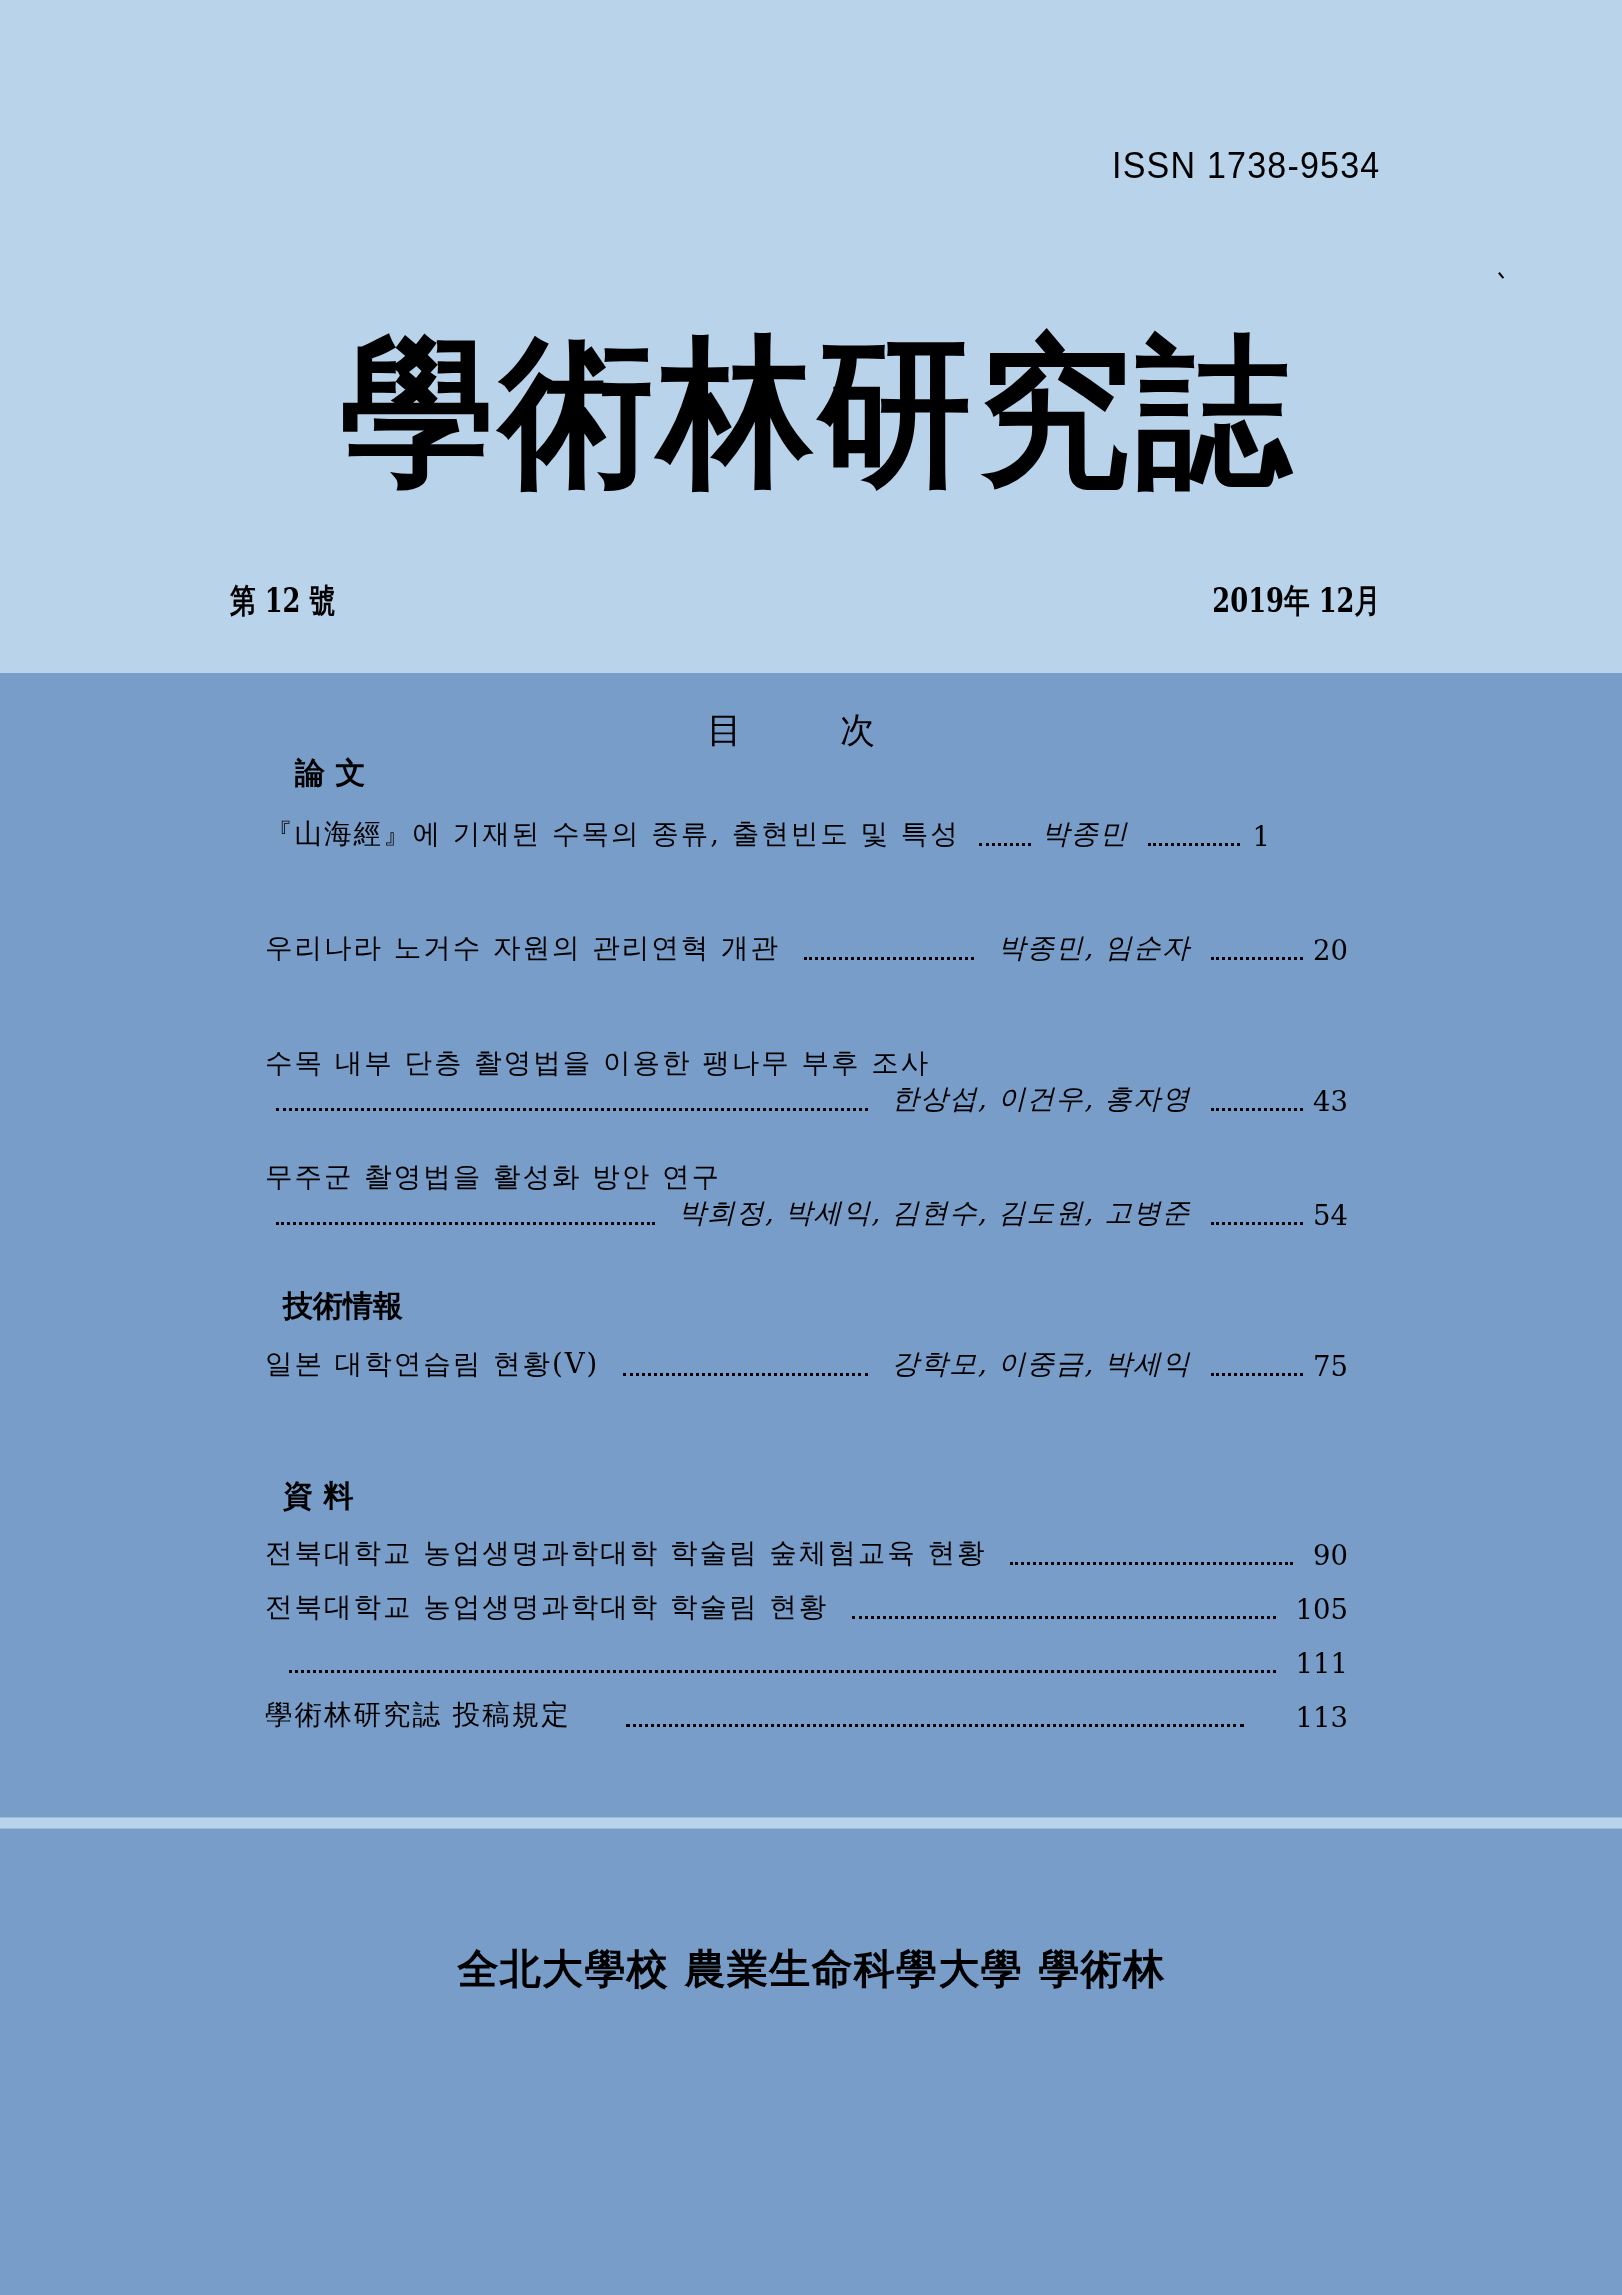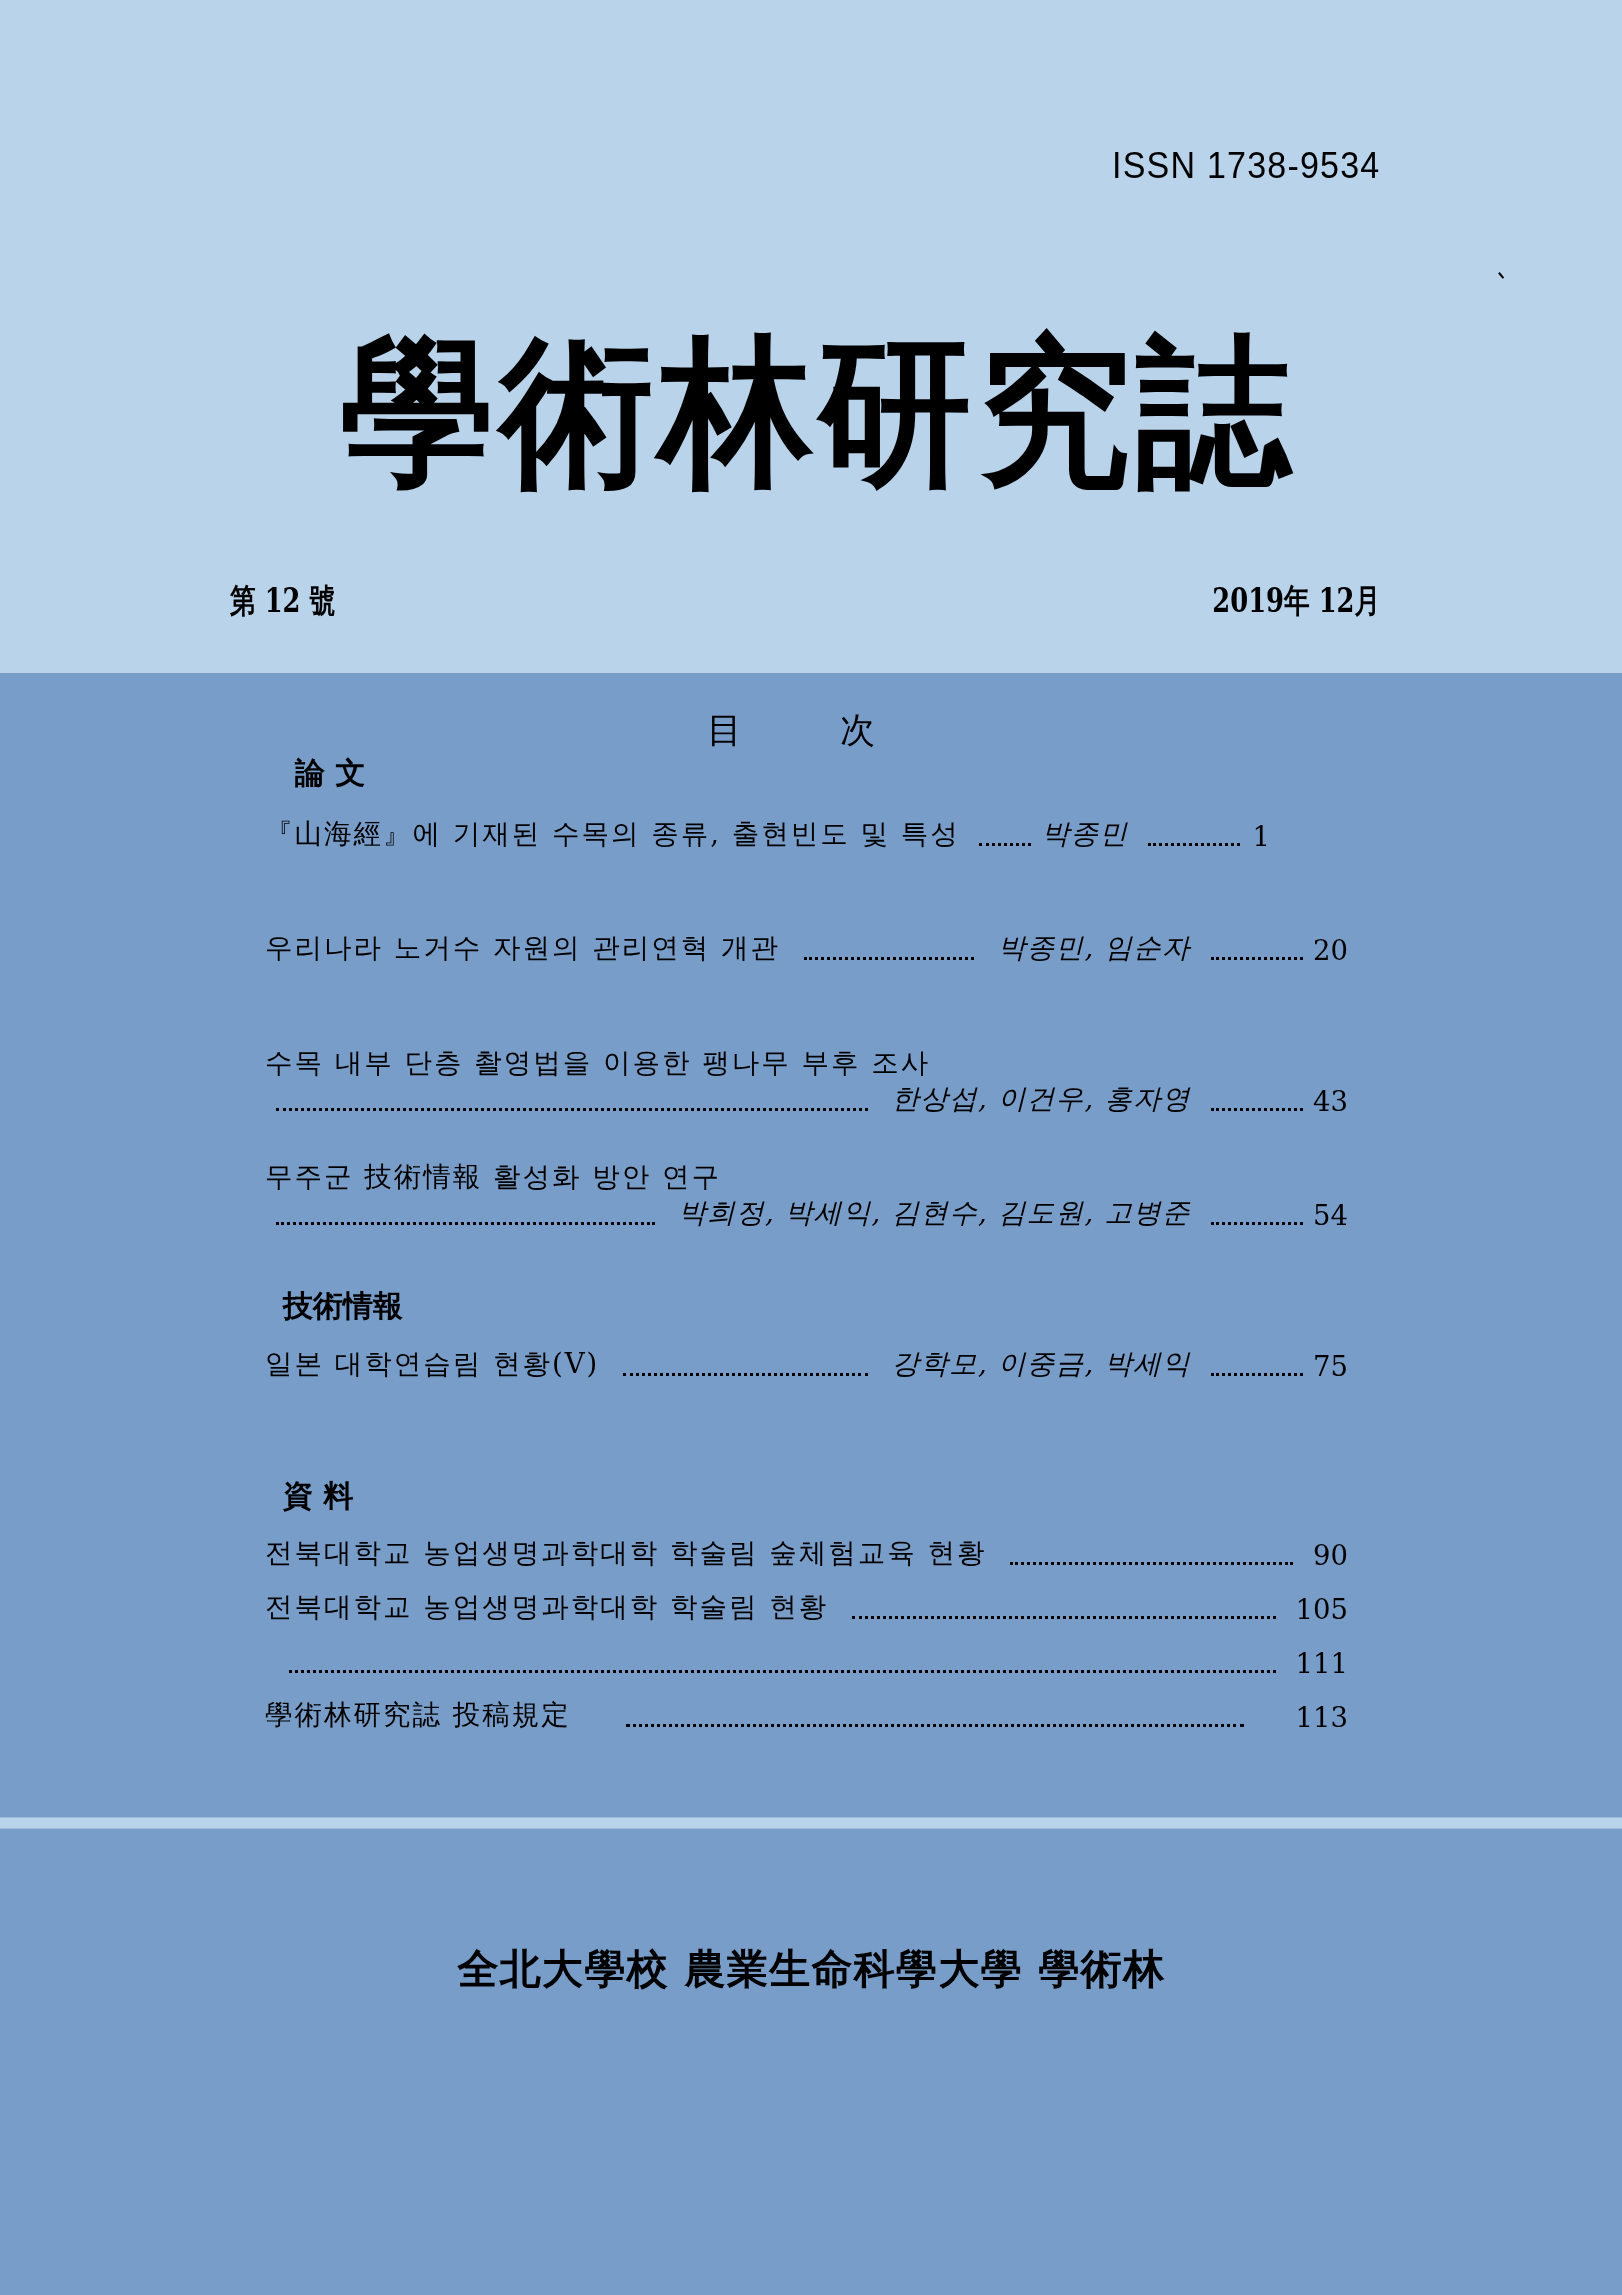--- a/index.html
+++ b/index.html
@@ -79,21 +79,21 @@
   <span class="t">수목 내부 단층 촬영법을 이용한 팽나무 부후 조사</span>
 </div>
 <div class="row" style="top:1080px;">
   <span class="dots" style="margin-left:10.5px; margin-right:23.6px;"></span>
   <span class="au">한상섭, 이건우, 홍자영</span>
   <span class="dots2"></span>
   <span class="pg">43</span>
 </div>
 
 <div class="row" style="top:1158px;">
-  <span class="t">무주군 技術情報 활성화 방안 연구</span>
+  <span class="t">무주군 촬영법을 활성화 방안 연구</span>
 </div>
 <div class="row" style="top:1194px;">
   <span class="dots" style="margin-left:10.5px; margin-right:23.6px;"></span>
   <span class="au">박희정, 박세익, 김현수, 김도원, 고병준</span>
   <span class="dots2"></span>
   <span class="pg">54</span>
 </div>
 
 <div class="sec-head" style="top:1286px;">技術情報</div>
 

